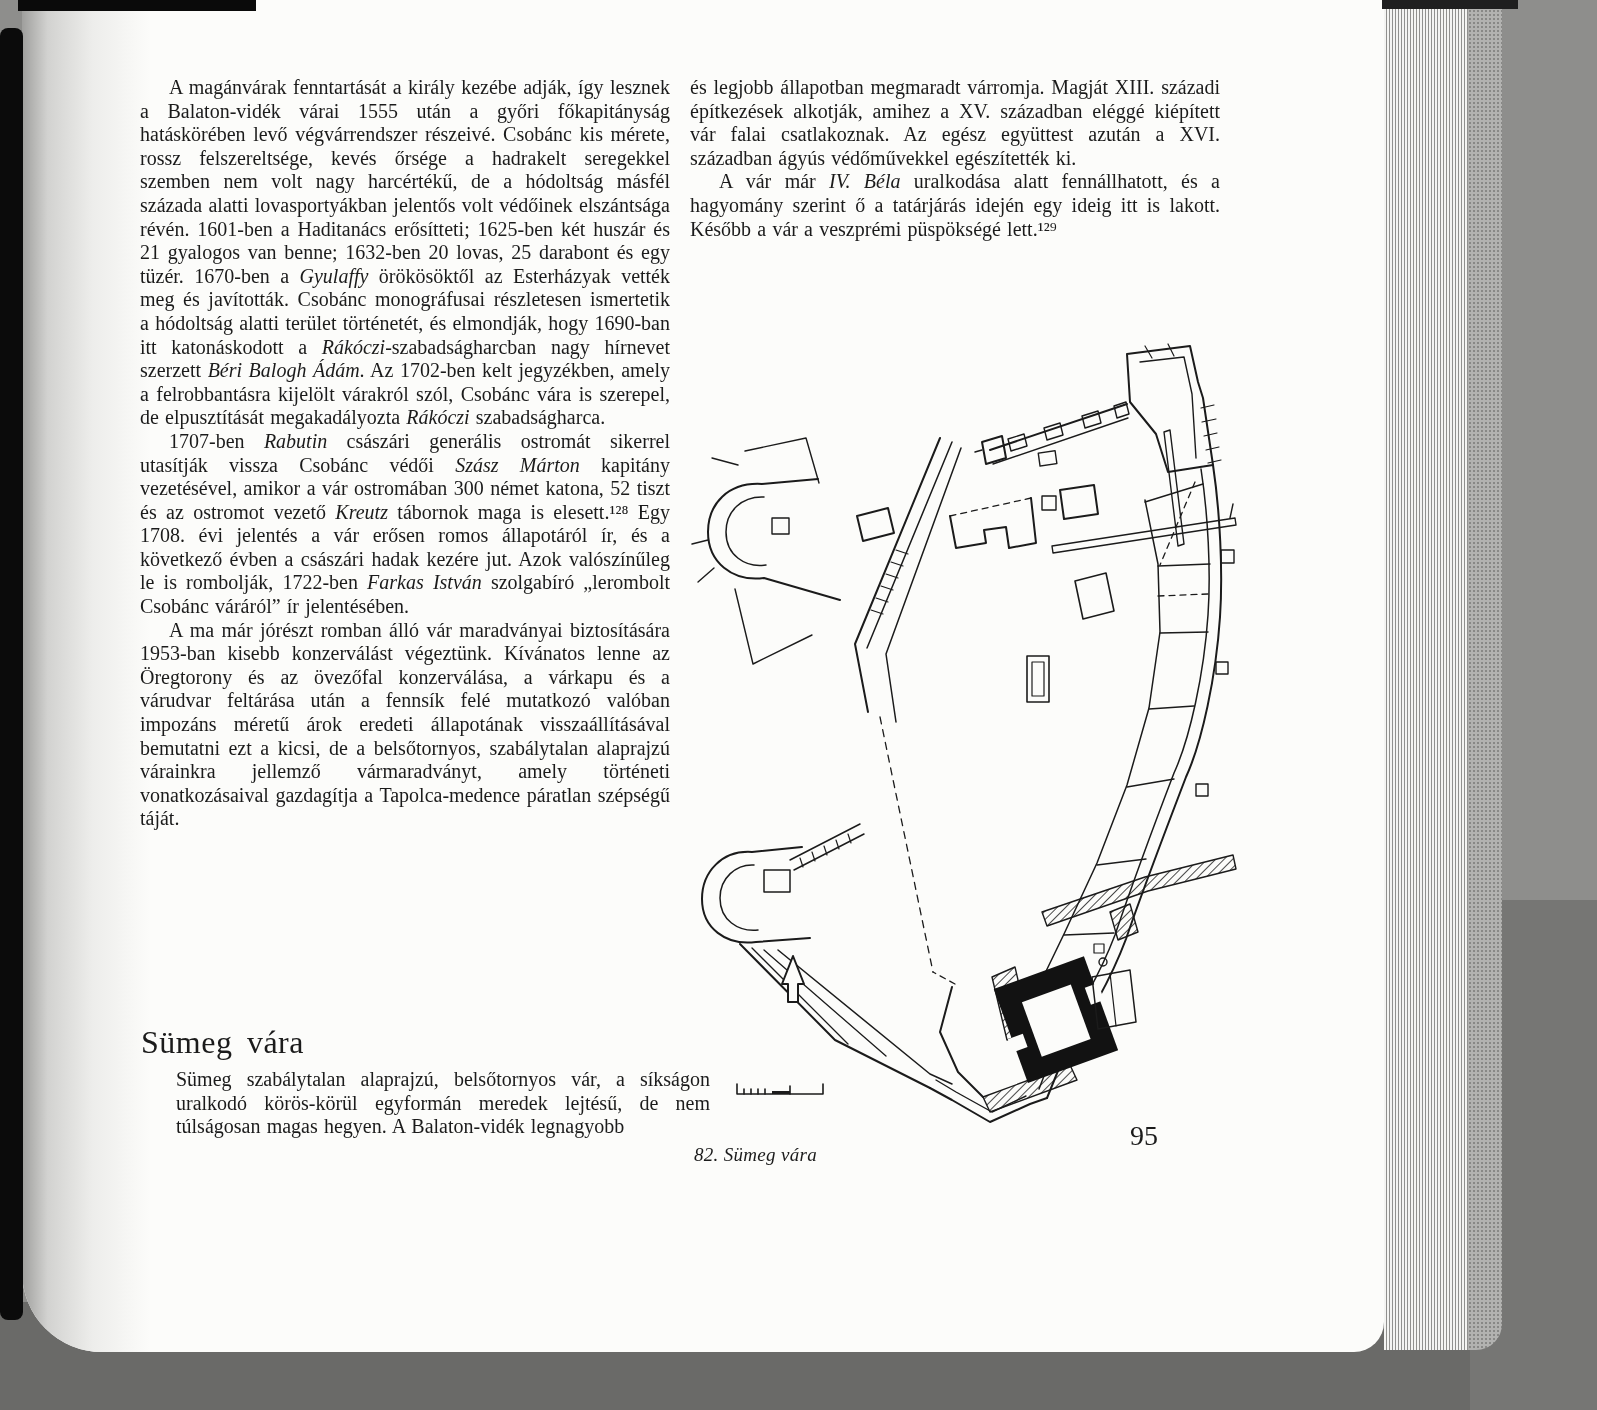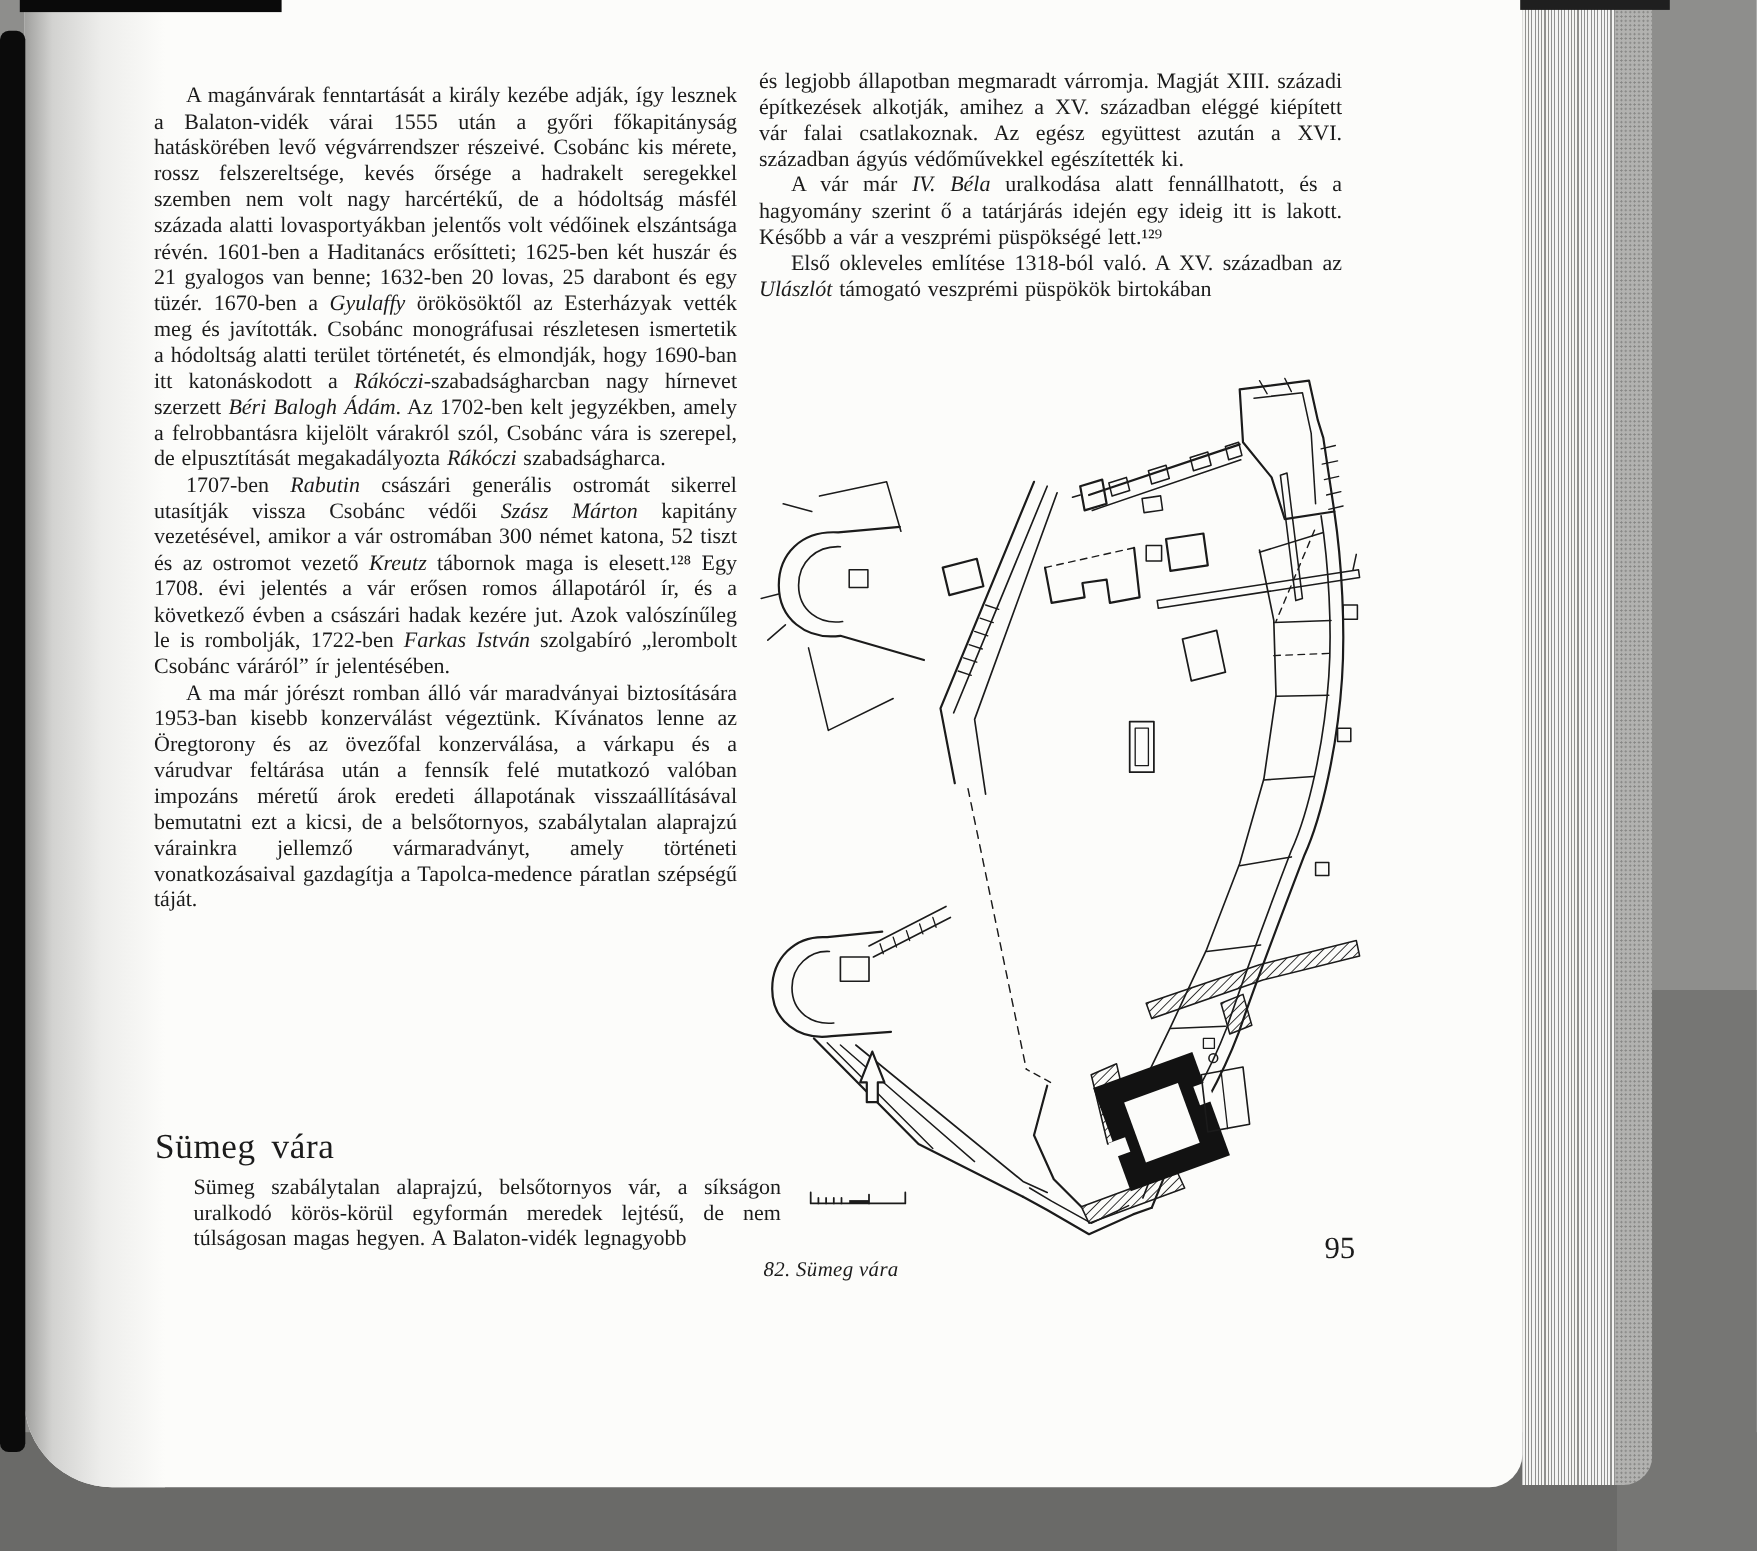--- a/index.html
+++ b/index.html
@@ -31,29 +31,29 @@
     position:absolute;left:1468px;top:5px;width:34px;height:1345px;
     background-color:#b2b2b0;
     background-image:radial-gradient(#888886 1px, transparent 1px);
     background-size:4px 4px;border-radius:0 0 26px 0;
   }
   .col{position:absolute;width:530px;font-size:20px;line-height:23.6px;text-align:justify;}
   .col p{margin:0;text-indent:1.45em;word-spacing:0.06em;}
   .col p.no-indent{text-indent:0;}
   .col-left{left:140px;top:76px;}
   .col-left-cont{left:140px;top:1068px;width:534px;margin-left:36px;}
-  .col-right{left:690px;top:63px;}
+  .col-right{left:690px;top:76px;}
   .section-heading{
     position:absolute;left:141px;top:1024px;margin:0;
     font-size:32px;font-weight:normal;letter-spacing:0.5px;word-spacing:6px;
   }
   .figure-caption{
     position:absolute;left:694px;top:1144px;font-size:19px;font-style:italic;letter-spacing:0.3px;
   }
-  .page-number{position:absolute;left:1204px;top:1120px;font-size:28px;}
+  .page-number{position:absolute;left:1130px;top:1120px;font-size:28px;}
   .plan-svg{position:absolute;left:690px;top:332px;}
   i{font-style:italic;}
 </style>
 </head>
 <body>
 
 <div class="bg-bottom"></div>
 <div class="bg-right-low"></div>
 
 <div class="page">
@@ -68,21 +68,20 @@
 
 <h2 class="section-heading">Sümeg vára</h2>
 
 <div class="col col-left-cont">
   <p class="no-indent"><span>Sümeg szabálytalan alaprajzú, belsőtornyos vár, a síkságon uralkodó körös-körül egyformán meredek lejtésű, de nem túlságosan magas hegyen. A Balaton-vidék legnagyobb</span></p>
 </div>
 
 <div class="col col-right">
   <p class="no-indent"><span>és legjobb állapotban megmaradt várromja. Magját XIII. századi építkezések alkotják, amihez a XV. században eléggé kiépített vár falai csatlakoznak. Az egész együttest azután a XVI. században ágyús védőművekkel egészítették ki.</span></p>
   <p><span>A vár már </span><i>IV. Béla</i><span> uralkodása alatt fennállhatott, és a hagyomány szerint ő a tatárjárás idején egy ideig itt is lakott. Később a vár a veszprémi püspökségé lett.¹²⁹</span></p>
-  <p><span>Első okleveles említése 1318-ból való. A XV. században az </span><i>Ulászlót</i><span> támogató veszprémi püspökök birtokában</span></p>
 </div>
 
 <svg class="plan-svg" width="560" height="810" viewBox="0 0 560 810">
   <defs>
     <pattern id="hatch" width="6" height="6" patternUnits="userSpaceOnUse" patternTransform="rotate(45)">
       <line x1="0" y1="0" x2="0" y2="6" stroke="#1b1b1b" stroke-width="1.6"></line>
     </pattern>
   </defs>
   <g stroke="#1b1b1b" stroke-width="2" fill="none" stroke-linejoin="round" stroke-linecap="round">
 

